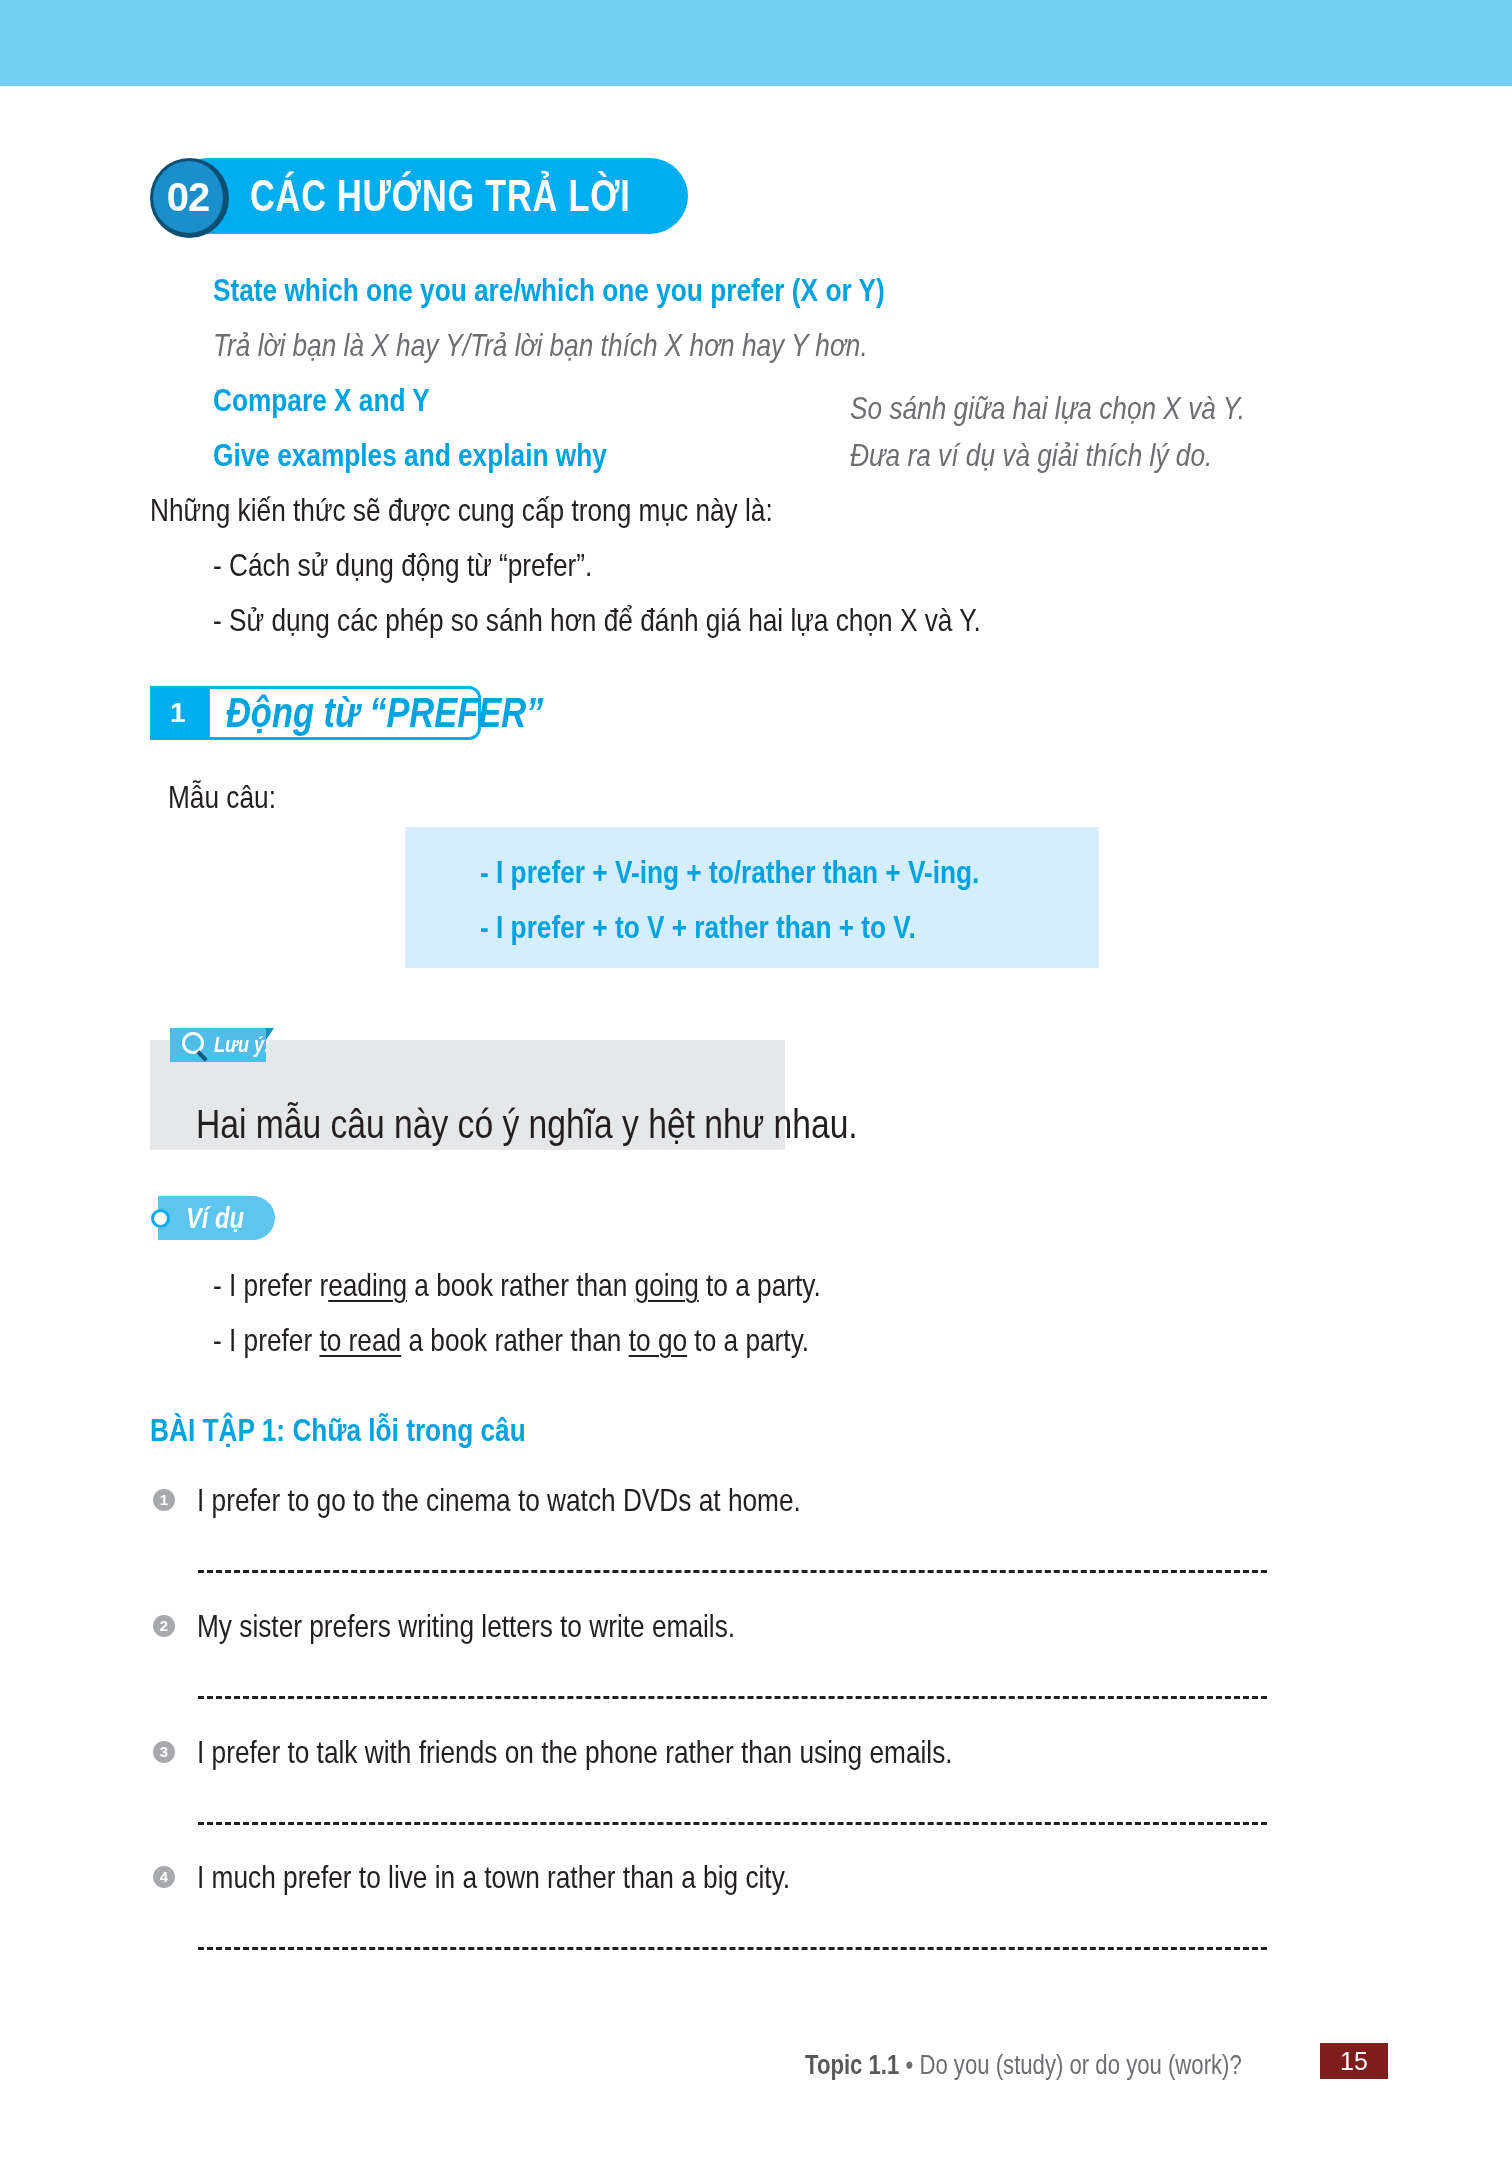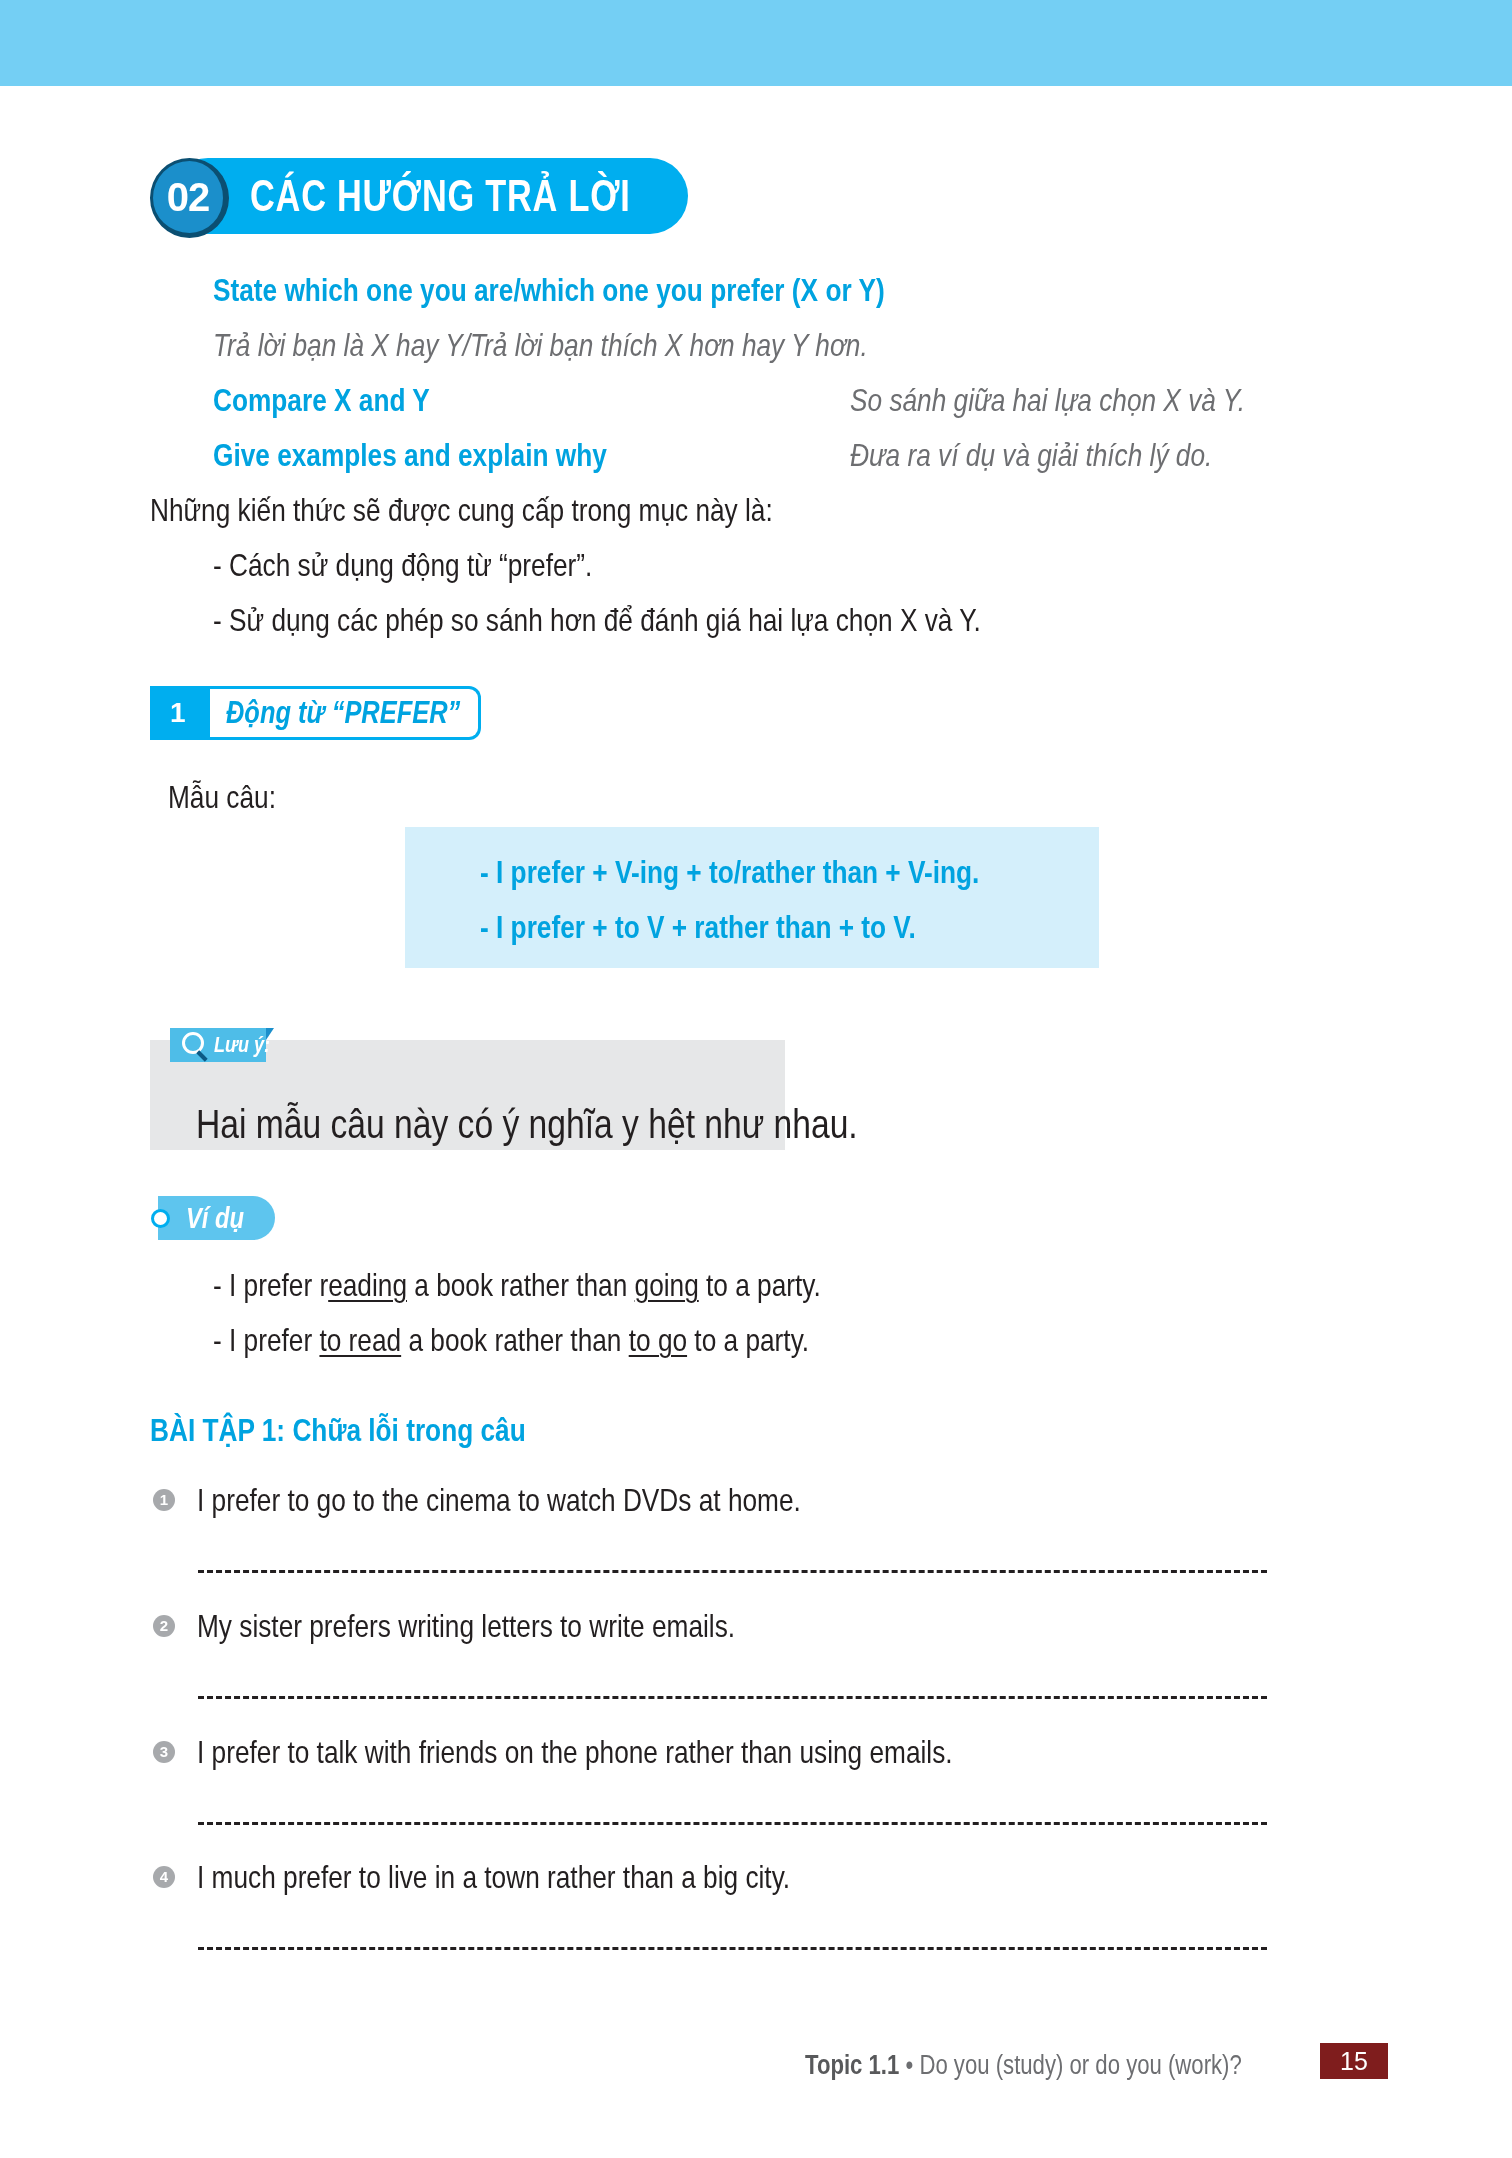--- a/index.html
+++ b/index.html
@@ -46,21 +46,21 @@
     position: absolute; left: 52px; top: 0; width: 276px; height: 48px;
     border: 3px solid #00aeef; border-left: none; border-radius: 0 12px 12px 0;
     background: #fff;
   }
   .sub-heading .label-box::before {
     content: ""; position: absolute; left: 0; top: 0; width: 14px; height: 100%;
     background: #fff; border-radius: 12px 0 0 0;
   }
   .sub-heading .label {
     position: absolute; left: 76px; top: 0; line-height: 54px;
-    color: #00a3e0; font-weight: bold; font-style: italic; font-size: 31px;
+    color: #00a3e0; font-weight: bold; font-style: italic; font-size: 42px;
   }
 
   .formula-box {
     position: absolute; left: 405px; top: 827px; width: 694px; height: 141px;
     background: #d4effb;
   }
   .formula-box .line { left: 75px; }
 
   
   .note-box { position: absolute; left: 150px; top: 1040px; width: 635px; height: 110px; background: #e6e7e8; }
@@ -127,21 +127,21 @@
 
 <div class="section-header">
   <div class="pill"></div>
   <div class="num">02</div>
   <div class="title">CÁC HƯỚNG TRẢ LỜI</div>
 </div>
 
 <div class="line blue-bold" style="left:213px; top:270px;"><span class="condensed">State which one you are/which one you prefer (X or Y)</span></div>
 <div class="line gray-italic" style="left:213px; top:325px;"><span class="condensed">Trả lời bạn là X hay Y/Trả lời bạn thích X hơn hay Y hơn.</span></div>
 <div class="line blue-bold" style="left:213px; top:380px;"><span class="condensed">Compare X and Y</span></div>
-<div class="line gray-italic" style="left:850px; top:380px;"><span class="condensed">So sánh giữa hai lựa chọn X và Y.</span></div>
+<div class="line gray-italic" style="left:850px; top:388px;"><span class="condensed">So sánh giữa hai lựa chọn X và Y.</span></div>
 <div class="line blue-bold" style="left:213px; top:435px;"><span class="condensed">Give examples and explain why</span></div>
 <div class="line gray-italic" style="left:850px; top:435px;"><span class="condensed">Đưa ra ví dụ và giải thích lý do.</span></div>
 
 <div class="line dark" style="left:150px; top:490px;"><span class="condensed">Những kiến thức sẽ được cung cấp trong mục này là:</span></div>
 <div class="line dark" style="left:213px; top:545px;"><span class="condensed">- Cách sử dụng động từ “prefer”.</span></div>
 <div class="line dark" style="left:213px; top:600px;"><span class="condensed">- Sử dụng các phép so sánh hơn để đánh giá hai lựa chọn X và Y.</span></div>
 
 <div class="sub-heading">
   <div class="label-box"></div>
   <div class="num-box">1</div>

